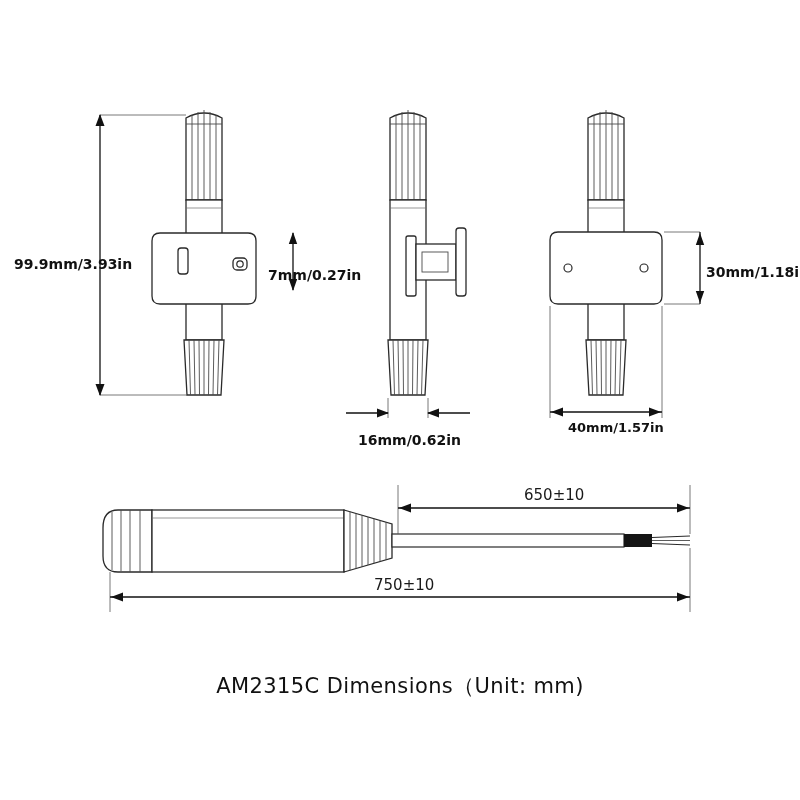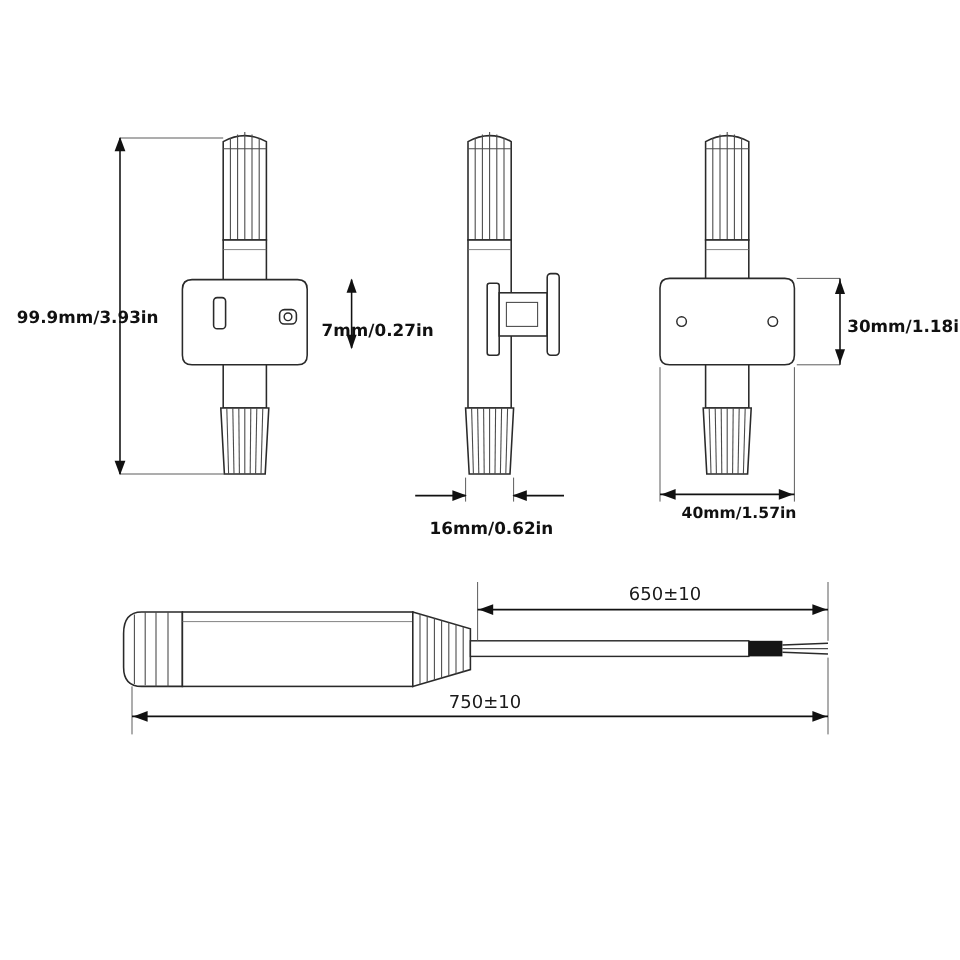--- a/index.html
+++ b/index.html
@@ -295,14 +295,17 @@
     <text class="dim-label-sm" x="568" y="432">40mm/1.57in</text>
 
     <text class="dim-label" x="706" y="277">30mm/1.18in</text>
 
     <text class="len-label" x="524" y="500">650±10</text>
 
     <text class="len-label" x="374" y="590">750±10</text>
 
   </svg>
 
+  <div class="cap-wrap">
+    <span class="caption-text" style="font-size:21px;">AM2315C Dimensions（Unit: mm)</span>
+  </div>
 
 </div>
 
 </body></html>

